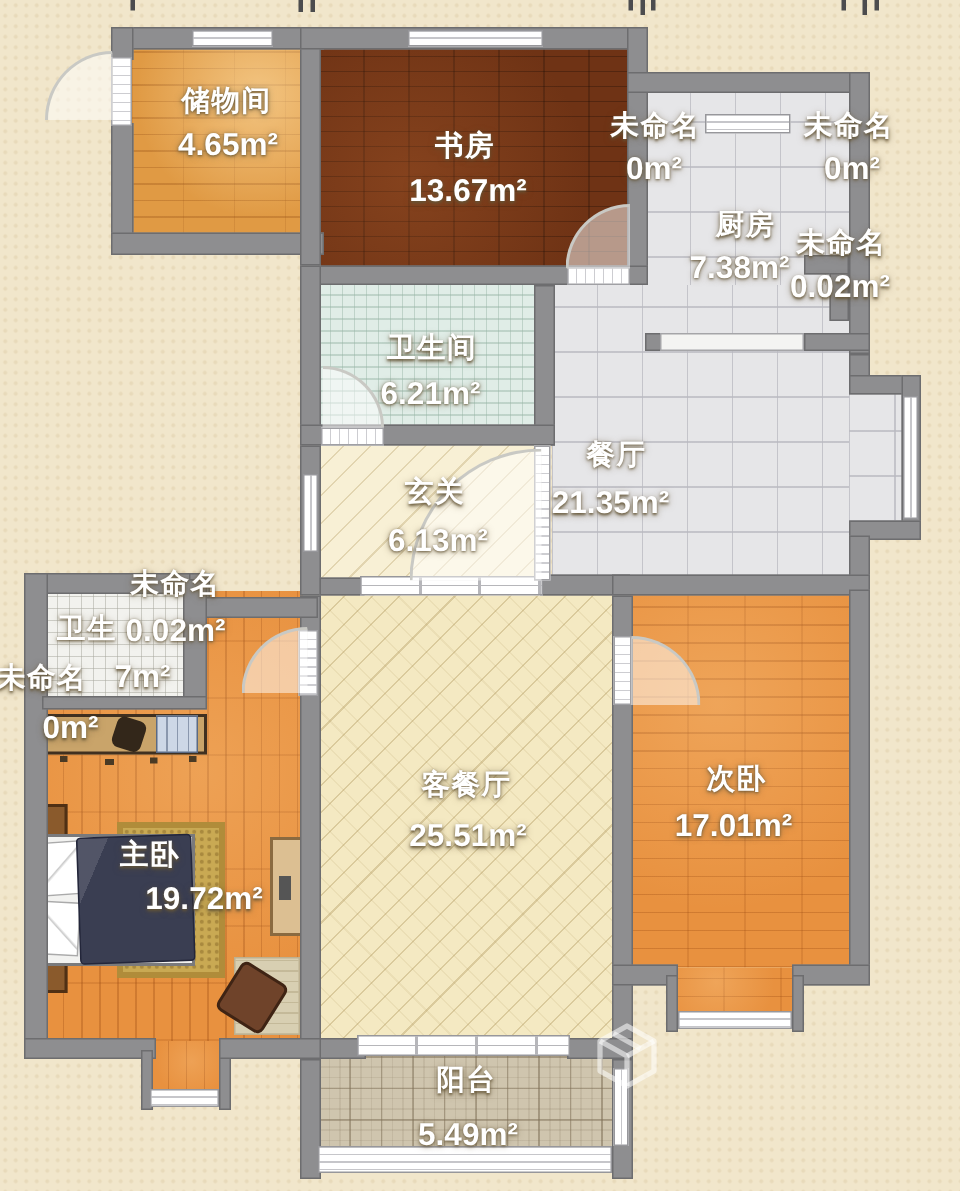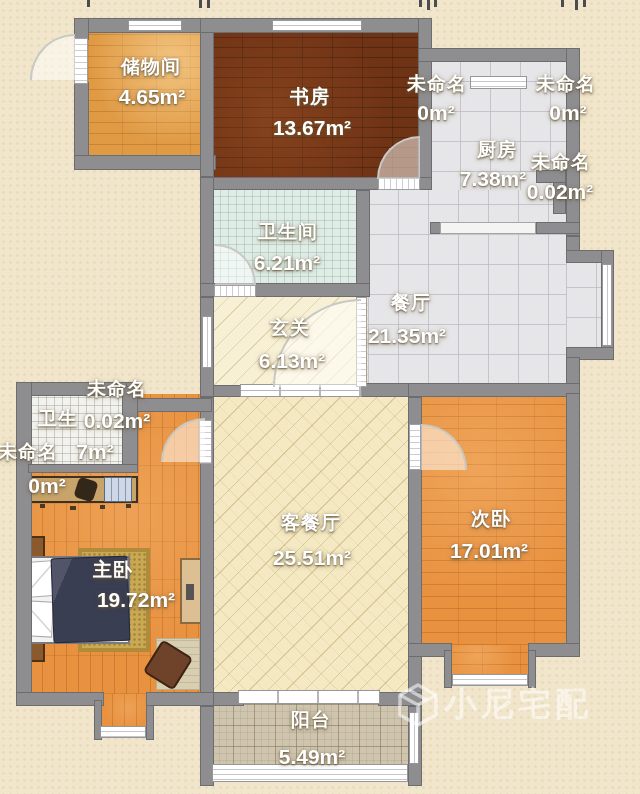--- a/index.html
+++ b/index.html
@@ -211,39 +211,38 @@
   <div class="lbl nm" style="left:411px;top:303px">餐厅</div>
   <div class="lbl ar" style="left:407px;top:336px">21.35m²</div>
   <div class="lbl nm" style="left:290px;top:328px">玄关</div>
   <div class="lbl ar" style="left:292px;top:361px">6.13m²</div>
   <div class="lbl nm" style="left:117px;top:389px">未命名</div>
   <div class="lbl ar" style="left:117px;top:421px">0.02m²</div>
   <div class="lbl nm" style="left:58px;top:419px">卫生</div>
   <div class="lbl ar" style="left:95px;top:452px">7m²</div>
   <div class="lbl nm" style="left:28px;top:452px">未命名</div>
   <div class="lbl ar" style="left:47px;top:486px">0m²</div>
-  <div class="lbl nm" style="left:113px;top:570px">主卧</div>
+  <div class="lbl nm" style="left:100px;top:570px">主卧</div>
   <div class="lbl ar" style="left:136px;top:600px">19.72m²</div>
   <div class="lbl nm" style="left:311px;top:523px">客餐厅</div>
   <div class="lbl ar" style="left:312px;top:558px">25.51m²</div>
   <div class="lbl nm" style="left:491px;top:519px">次卧</div>
   <div class="lbl ar" style="left:489px;top:551px">17.01m²</div>
   <div class="lbl nm" style="left:311px;top:720px">阳台</div>
   <div class="lbl ar" style="left:312px;top:757px">5.49m²</div>
 
   <div class="wm" style="left:398px;top:682px">
     <svg width="40" height="44" viewBox="0 0 40 44">
       <g fill="none" stroke="rgba(255,255,255,0.55)" stroke-width="3.5" stroke-linejoin="round">
         <path d="M20 2 L38 12 L38 32 L20 42 L2 32 L2 12 Z"></path>
         <path d="M2 12 L20 22 L20 42"></path>
         <path d="M38 12 L20 22"></path>
         <path d="M11 7 L29 17"></path>
       </g>
     </svg>
-    <span class="wm-text">小尼宅配</span>
   </div>
 
   <div class="tick" style="left:87px;height:7px"></div>
   <div class="tick" style="left:199px;height:8px"></div>
   <div class="tick" style="left:207px;height:8px"></div>
   <div class="tick" style="left:419px;height:7px"></div>
   <div class="tick" style="left:427px;height:10px"></div>
   <div class="tick" style="left:434px;height:7px"></div>
   <div class="tick" style="left:561px;height:7px"></div>
   <div class="tick" style="left:575px;height:10px"></div>

